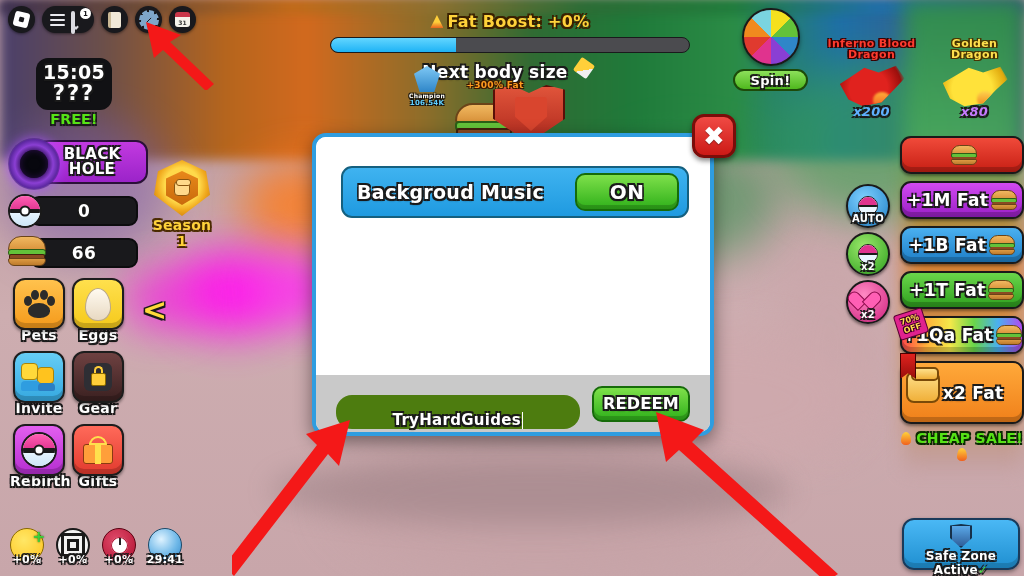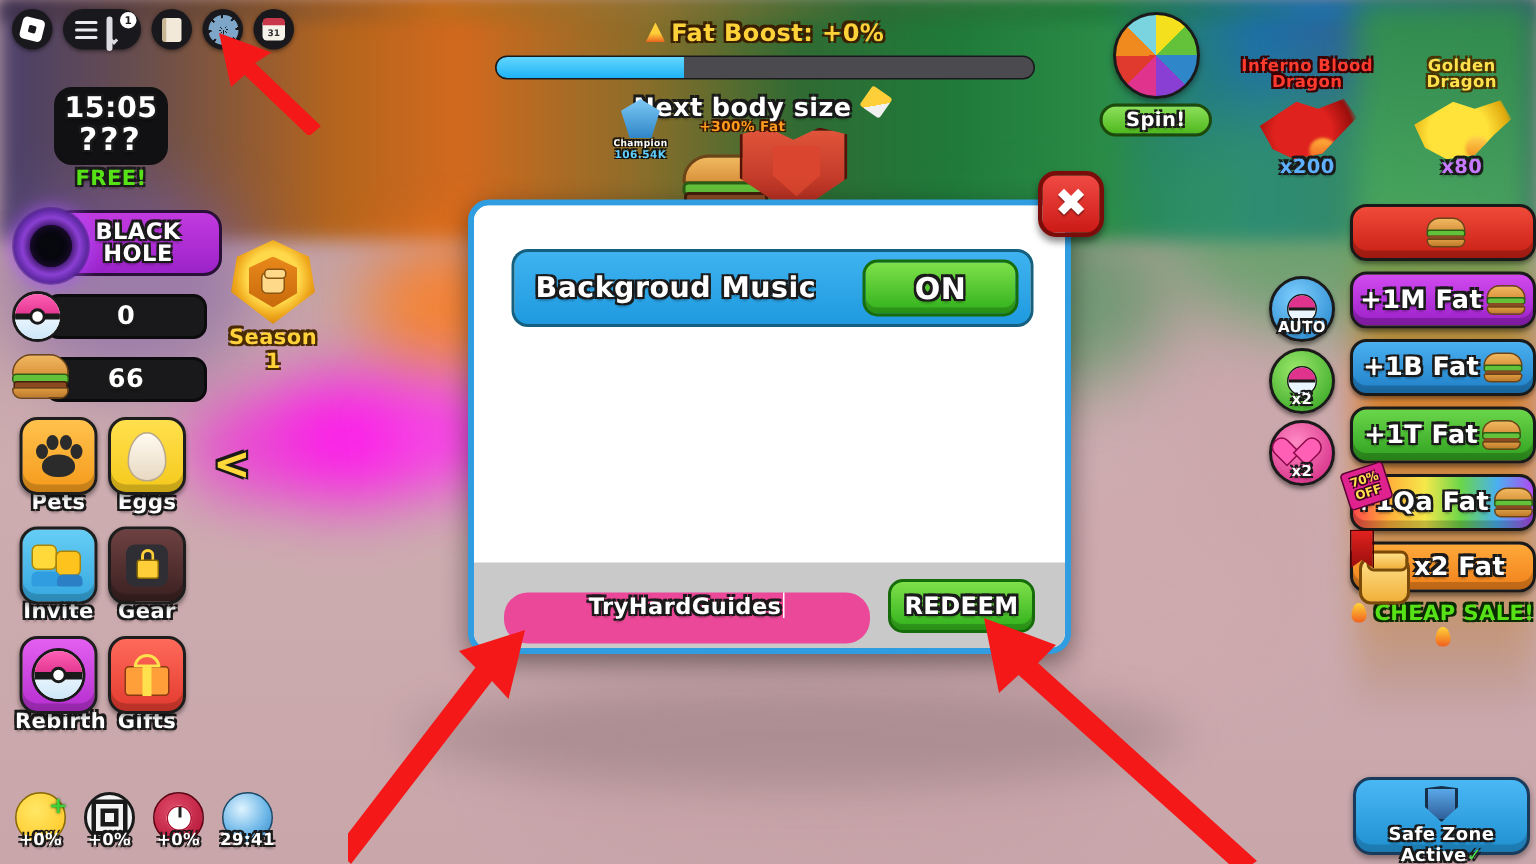--- a/index.html
+++ b/index.html
@@ -305,38 +305,38 @@
     clip-path: polygon(18% 78%, 6% 46%, 22% 30%, 40% 12%, 60% 22%, 84% 8%, 96% 34%, 82% 56%, 64% 84%, 38% 92%);
   }
   .dragon-red::after{content:"";position:absolute;left:52%;top:62%;width:18px;height:16px;
     background:linear-gradient(180deg,#ffb03a,#f05a1e);border-radius:50% 50% 40% 40%;filter:blur(1px);}
   .dragon-gold { position:absolute;inset:0;
     background: radial-gradient(circle at 46% 56%, #ffe23a 0 42%, #e0a80c 72%, rgba(90,60,0,0) 82%);
     clip-path: polygon(16% 76%, 6% 44%, 24% 28%, 42% 12%, 62% 22%, 86% 10%, 96% 36%, 80% 58%, 62% 86%, 36% 92%);
   }
   .dragon-gold::after{content:"";position:absolute;left:54%;top:60%;width:16px;height:15px;
     background:linear-gradient(180deg,#ffd24d,#f08a1e);border-radius:50% 50% 40% 40%;filter:blur(1px);}
-  .pet-mult { font-size:13px; margin-top:-6px; position:relative; z-index:3; }
+  .pet-mult { font-size:13px; margin-top:-6px; position:relative; z-index:3;font-style:italic; }
   .pet-mult.blue.gtxt{ color:#5fb0ff; }
   .pet-mult.purp.gtxt{ color:#c77aff; }
 
   
   #shop { position:absolute; left:900px; top:136px; width:124px; z-index:25;}
   .shop-btn {
     height:38px; margin-bottom:7px; border-radius:11px; border:2.5px solid #1a1a1a;
     display:flex; align-items:center; justify-content:center; position:relative;
     box-shadow: inset 0 -5px 0 rgba(0,0,0,.2), 0 2px 3px rgba(0,0,0,.4);
   }
   .shop-btn .gtxt { font-size:17px; }
   .sb-red   { background:linear-gradient(180deg,#f04a3a,#c71f14); }
   .sb-purple{ background:linear-gradient(180deg,#d24af0,#9a1fc7); }
   .sb-blue  { background:linear-gradient(180deg,#4ab0f0,#1f7fc7); }
   .sb-green { background:linear-gradient(180deg,#6ad64a,#2fa01f); }
   .sb-rainbow{background:linear-gradient(90deg,#ff4a4a,#ffb03a,#f5e84a,#6ad64a,#4ab0f0,#b04af0);}
-  .sb-orange{ background:linear-gradient(180deg,#ffa93a,#f0801a); height:34px;}
+  .sb-orange{ background:linear-gradient(180deg,#ffa93a,#f0801a); height:63px;}
   .mini-burger { width:26px;height:20px;position:relative; margin-left:3px; }
   .mini-burger .t{position:absolute;left:0;top:0;width:26px;height:10px;
      background:linear-gradient(180deg,#f0b860,#d9933c);border-radius:13px 13px 2px 2px;border:1.3px solid #6b4418;}
   .mini-burger .l{position:absolute;left:0;top:8px;width:26px;height:5px;background:#63c23a;border-radius:2px;border:1.3px solid #2c5e16;}
   .mini-burger .p{position:absolute;left:1px;top:12px;width:24px;height:4px;background:#8a4a22;border-radius:2px;}
   .mini-burger .b{position:absolute;left:0;bottom:0;width:26px;height:6px;
      background:linear-gradient(180deg,#dd9a42,#bd7b2c);border-radius:2px 2px 7px 7px;border:1.3px solid #6b4418;}
   .sale-badge { position:absolute; left:-6px; top:-7px; width:30px;height:26px; z-index:4;
      background:#e0228e; transform:rotate(-18deg); border-radius:3px; border:1.5px solid #5a0034;
      display:flex;flex-direction:column;align-items:center;justify-content:center; line-height:9px;}
@@ -403,22 +403,22 @@
     background:linear-gradient(180deg,#7ee04a,#2fb01a); border:2px solid #166b0a;
     display:flex;align-items:center;justify-content:center;
     box-shadow: inset 0 -4px 0 rgba(0,0,0,.18);
   }
   .toggle-on .gtxt { font-size:20px; }
   #modal-footer {
     position:absolute; left:0; bottom:0; width:100%; height:57px; background:#c9c9c9;
     display:flex; align-items:center; padding:0 20px; gap:12px;
   }
   #code-input {
-    flex:1; height:34px; border-radius:16px; background:#ec4899; border:none;
-    display:flex; align-items:flex-start; justify-content:center; position:relative;margin-top:16px;
+    flex:1; height:34px; border-radius:16px; background:#4d7c0f; border:none;
+    display:flex; align-items:flex-end; justify-content:center; position:relative;margin-top:16px;
   }
   #code-input .ctext { font-size:15px; }
   .caret { display:inline-block; width:1.5px; height:17px; background:#fff; margin-left:1px;
            vertical-align:-3px; }
   #redeem-btn {
     width:98px; height:36px; border-radius:10px;
     background:linear-gradient(180deg,#7ee04a,#2fb01a); border:2.5px solid #166b0a;
     display:flex;align-items:center;justify-content:center;
     box-shadow: inset 0 -4px 0 rgba(0,0,0,.18);
   }

